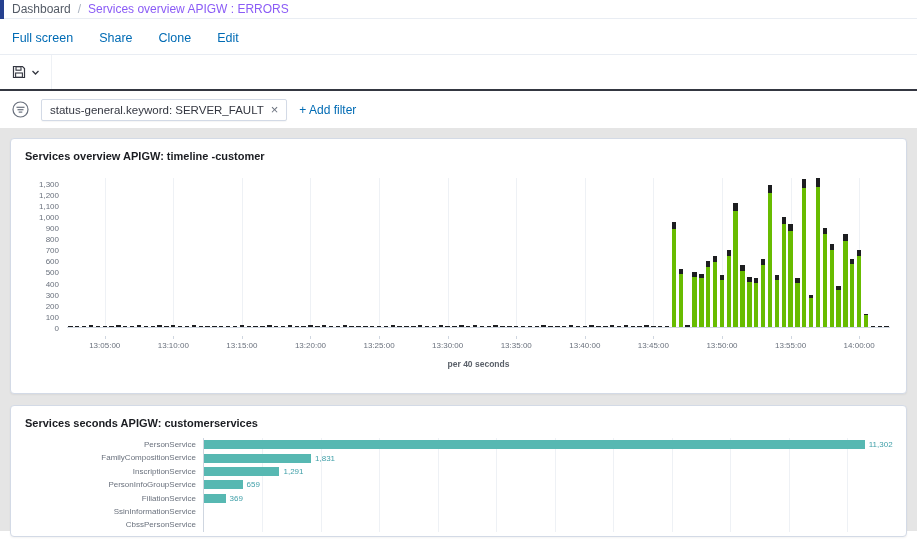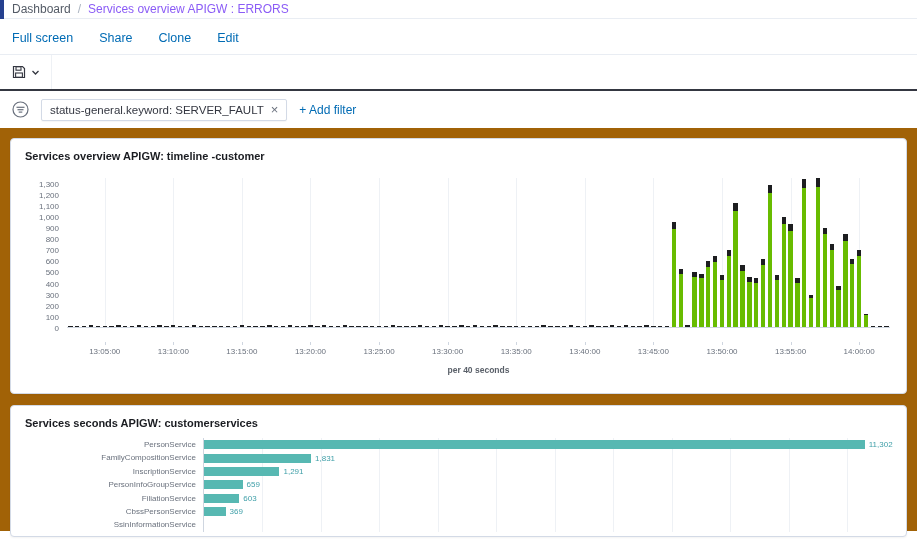--- a/index.html
+++ b/index.html
@@ -19,34 +19,34 @@
   .searchrow { height:37px; display:flex; align-items:stretch; border-top:1px solid #e9edf3; border-bottom:2px solid #343741; }
   .save-btn { width:52px; display:flex; align-items:center; justify-content:center; gap:5px; cursor:pointer; border-right:1px solid #eef1f5; }
   .search-input { flex:1; border:none; outline:none; font-size:13px; padding:0 10px; color:#343741; font-family:"Liberation Sans",sans-serif; }
   .search-input::placeholder { color:#98a2b3; }
 
   .filterrow { height:37px; display:flex; align-items:center; gap:12px; padding-left:12px; background:#fff; }
   .filter-pill { display:flex; align-items:center; gap:7px; border:1px solid #d3dae6; background:#fff; border-radius:2px; padding:4px 8px; font-size:11.5px; color:#343741; cursor:pointer; box-shadow:0 1px 1px rgba(0,0,0,.04); }
   .pill-close { color:#69707D; font-size:13px; line-height:10px; cursor:pointer; }
   .add-filter { color:#006BB4; font-size:12px; cursor:pointer; }
 
-  .main { background:#a16207; height:403px; padding:10px 10px 0 10px; }
+  .main { background:#e5e5e5; height:403px; padding:10px 10px 0 10px; }
   .panel { background:#fff; border:1px solid #d3dae6; border-radius:4px; box-shadow:0 1px 2px rgba(0,0,0,.05); }
   .panel-title { font-size:11px; font-weight:bold; color:#1a1c21; padding:11px 0 0 14px; }
 
   .panel1 { height:256px; margin-bottom:11px; }
   .tchart { display:flex; margin-top:16px; }
   .yaxis { width:56px; position:relative; height:150px; }
   .ylab { position:absolute; right:8px; font-size:8px; color:#6a717d; transform:translateY(50%); }
   .plotwrap { flex:1; margin-right:16px; }
   .plot { position:relative; height:150px; border-bottom:1px solid #cfd6e0; }
   .vgrid { position:absolute; top:0; bottom:0; width:1px; background:#eef1f5; }
   .tbar { position:absolute; bottom:0; }
   .tcap { width:100%; }
-  .xaxis { position:relative; height:14px; margin-top:16px; }
+  .xaxis { position:relative; height:14px; margin-top:10px; }
   .xtick { position:absolute; top:-2px; width:1px; height:3px; background:#cfd6e0; }
   .xlab { position:absolute; top:3px; transform:translateX(-50%); font-size:8px; color:#6a717d; white-space:nowrap; }
   .xtitle { text-align:center; font-size:8.5px; font-weight:bold; color:#5a6069; margin-top:7px; }
 
   .panel2 { height:132px; overflow:hidden; }
   .hchart { display:flex; margin-top:9px; }
   .hlabels { width:192px; }
   .hcat { height:13.4px; line-height:13.4px; font-size:8px; color:#6a717d; text-align:right; padding-right:7px; white-space:nowrap; }
   .hplot { flex:1; position:relative; margin-right:18px; border-left:1px solid #cfd6e0; }
   .hgrid { position:absolute; top:0; bottom:0; width:1px; background:#eef1f5; }
@@ -538,22 +538,22 @@
 
     <div class="panel panel2">
       <div class="panel-title">Services seconds APIGW: customerservices</div>
       <div class="hchart">
         <div class="hlabels">
             <div class="hcat">PersonService</div>
             <div class="hcat">FamilyCompositionService</div>
             <div class="hcat">InscriptionService</div>
             <div class="hcat">PersonInfoGroupService</div>
             <div class="hcat">FiliationService</div>
+            <div class="hcat">SsinInformationService</div>
             <div class="hcat">CbssPersonService</div>
-            <div class="hcat">SsinInformationService</div>
           </div>
         <div class="hplot">
             <div class="hgrid" style="left: 8.54701%;"></div>
             <div class="hgrid" style="left: 17.094%;"></div>
             <div class="hgrid" style="left: 25.641%;"></div>
             <div class="hgrid" style="left: 34.188%;"></div>
             <div class="hgrid" style="left: 42.735%;"></div>
             <div class="hgrid" style="left: 51.2821%;"></div>
             <div class="hgrid" style="left: 59.8291%;"></div>
             <div class="hgrid" style="left: 68.3761%;"></div>
@@ -570,24 +570,20 @@
             </div>
             <div class="hrow">
               <div class="hbar" style="width: 11.0342%; background: rgb(87, 184, 178);"></div>
               <div class="hval" style="left: calc(11.0342% + 4px); color: rgb(63, 159, 168);">1,291</div>
             </div>
             <div class="hrow">
               <div class="hbar" style="width: 5.63248%; background: rgb(87, 184, 178);"></div>
               <div class="hval" style="left: calc(5.63248% + 4px); color: rgb(63, 159, 168);">659</div>
             </div>
             <div class="hrow">
-              <div class="hbar" style="width: 5.15385%; background: rgb(87, 184, 178);"></div>
-              <div class="hval" style="left: calc(5.15385% + 4px); color: rgb(63, 159, 168);">603</div>
-            </div>
-            <div class="hrow">
               <div class="hbar" style="width: 3.15385%; background: rgb(87, 184, 178);"></div>
               <div class="hval" style="left: calc(3.15385% + 4px); color: rgb(63, 159, 168);">369</div>
             </div>
           </div>
       </div>
     </div>
 
   </div>
 </div>
 

